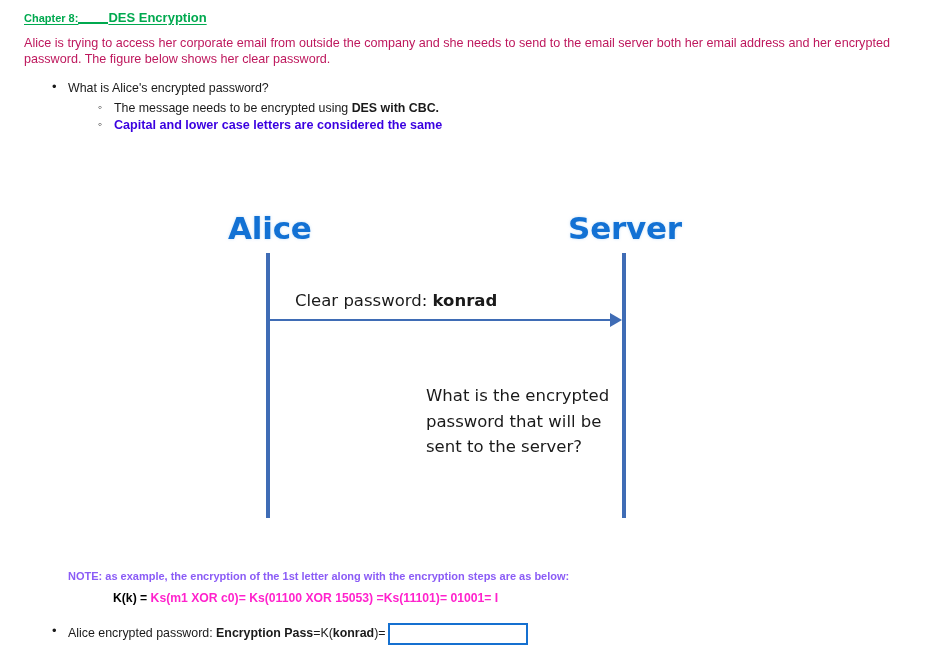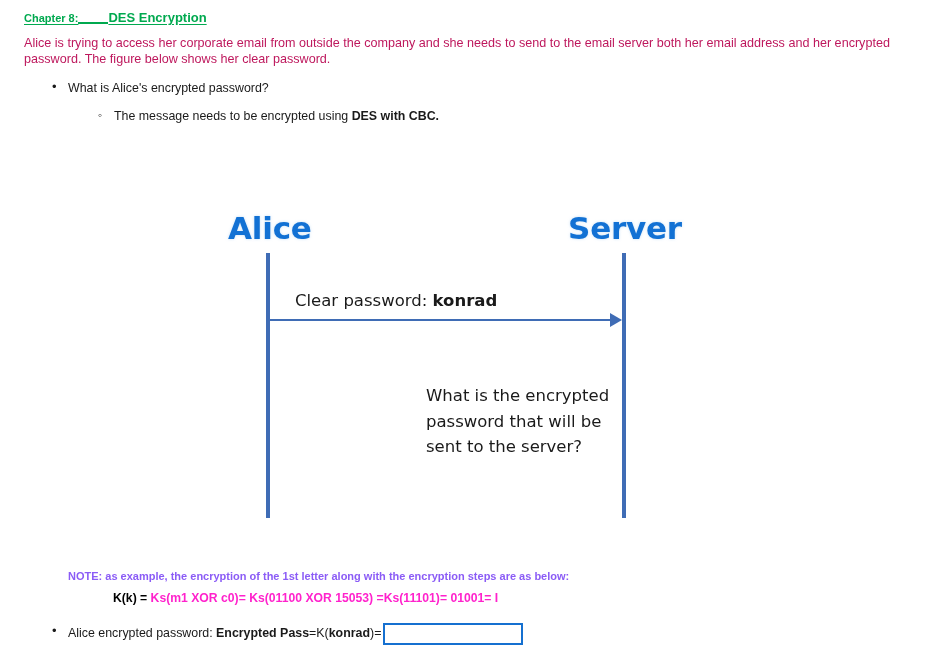--- a/index.html
+++ b/index.html
@@ -74,21 +74,21 @@
   .lvl1-item::before {
     content: "\2022";
     position: absolute;
     left: 2px;
     top: -1px;
     font-size: 13px;
     color: #1a1a1a;
   }
 
   .lvl2 {
-    margin-top: 12px;
+    margin-top: 4px;
     padding-left: 30px;
   }
   .lvl2-item {
     position: relative;
     padding-left: 16px;
     font-size: 12.4px;
     line-height: 16px;
     color: #1a1a1a;
     margin-bottom: 1px;
   }
@@ -249,20 +249,23 @@
   <div class="lvl1-item">
     <span>What is Alice's encrypted password?</span>
 
     <div class="lvl2">
 
       <div class="lvl2-item">
         <span>The message needs to be encrypted using </span><b>DES with CBC.</b>
       </div>
 
 
+      <div class="lvl2-item">
+        <span class="purple-note">Capital and lower case letters are considered the same</span>
+      </div>
 
     </div>
   </div>
 </div>
 
 <div class="diagram">
 
   <div class="actor-label" id="actor-server">Server</div>
   <div class="actor-label" id="actor-alice">Alice</div>
 
@@ -280,15 +283,15 @@
 
 </div>
 
 <div class="note-line1">NOTE: as example, the encryption of the 1st letter along with the encryption steps are as below:</div>
 <div class="note-line2">
   <span class="blk">K(k) = </span><span class="mag">Ks(m1 XOR c0)= Ks(01100 XOR 15053) =Ks(11101)= 01001= I</span>
 </div>
 
 <div class="answer-row">
   <div class="ar-item">
-    <span>Alice encrypted password: </span><b>Encrypted Pass</b><span>=K(</span><b>konrad</b><span>)=</span><input class="answer-input" type="text" placeholder="" style="">
+    <span>Alice encrypted password: </span><b>Encryption Pass</b><span>=K(</span><b>konrad</b><span>)=</span><input class="answer-input" type="text" placeholder="" style="">
   </div>
 </div>
 
 </body></html>

